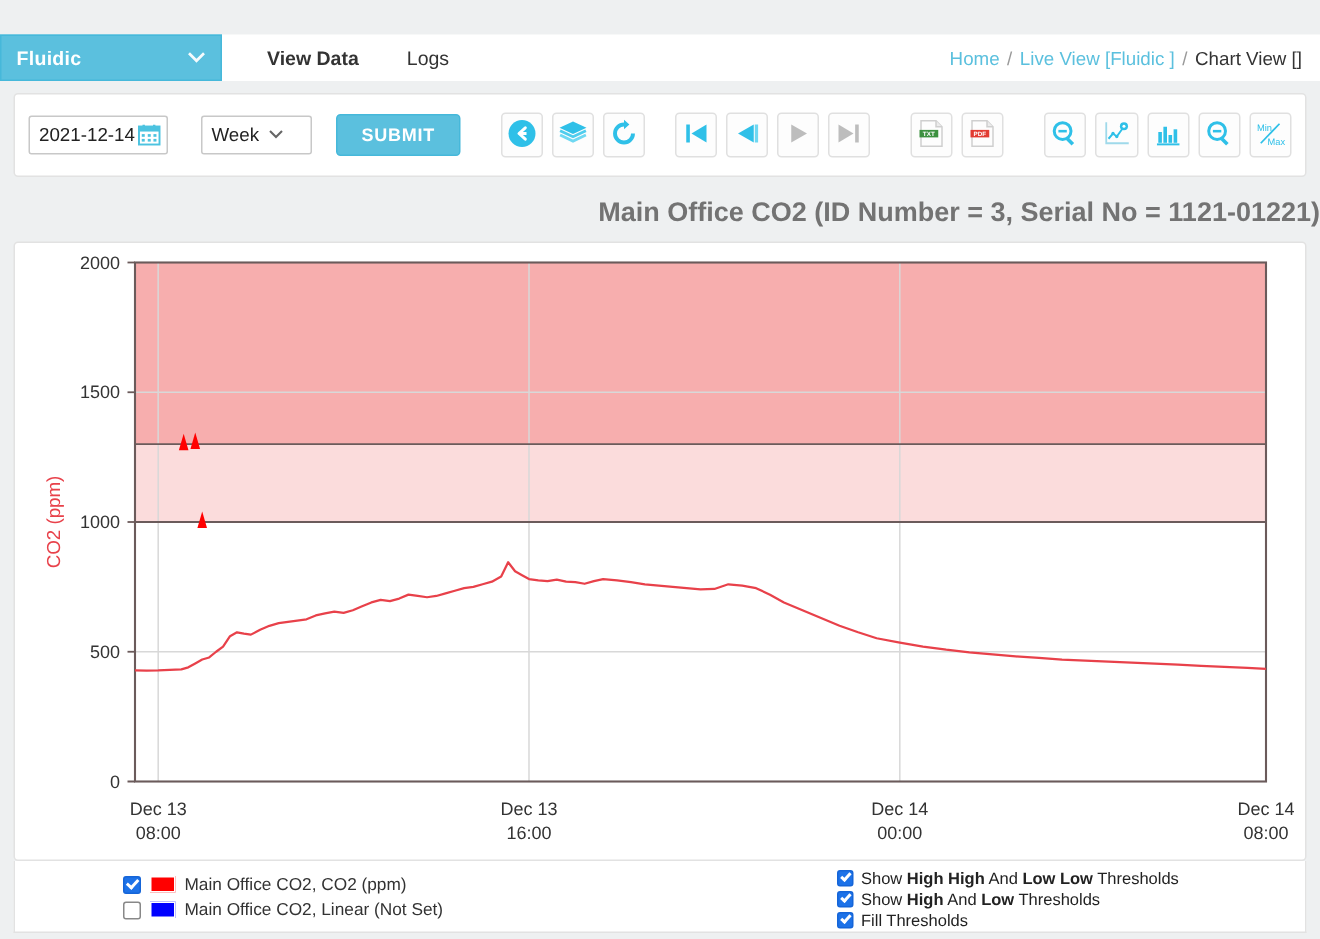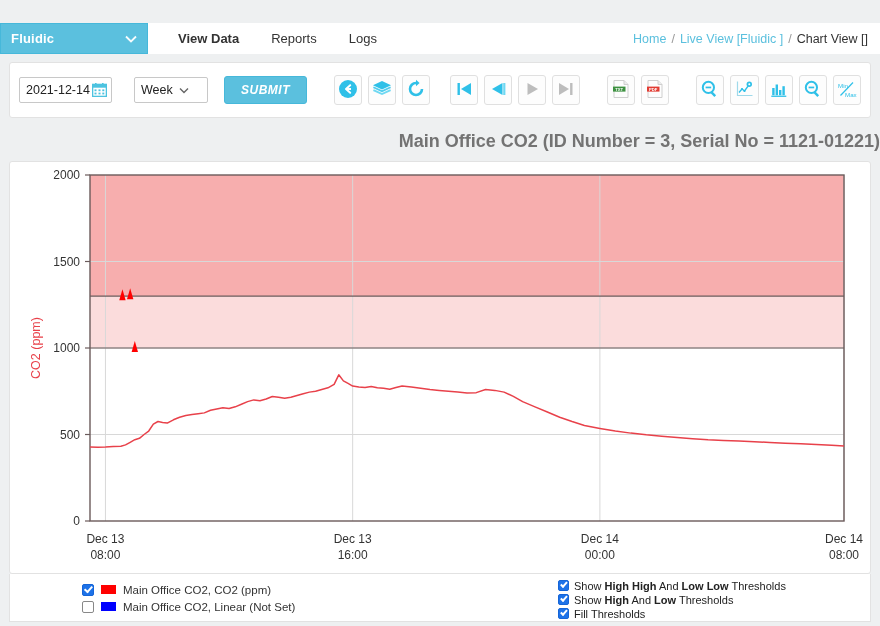--- a/index.html
+++ b/index.html
@@ -100,21 +100,21 @@
     background: #5bc0de;
     border: 1px solid #46b8da;
     color: #fff;
     font-weight: bold;
     font-size: 12px;
     letter-spacing: .5px;
     border-radius: 3px;
     padding: 0 16px;
     margin-left: 10px;
     cursor: pointer;
-    display:flex; align-items:center;font-style:italic;
+    display:flex; align-items:center;
   }
   .tbtn {
     width: 30px; height: 30px;
     background: #fdfdfd;
     border: 1px solid #e0e0e0;
     border-radius: 3px;
     display: flex; align-items: center; justify-content: center;
     cursor: pointer;
   }
   .tbtn.disabled { cursor: default; }
@@ -201,21 +201,20 @@
   <div id="brand-select">
     <span>Fluidic</span>
     <span class="caret">
       <svg width="12" height="8" viewBox="0 0 12 8">
           <path d="M1 1.5 L6 6.5 L11 1.5" stroke="#ffffff" stroke-width="1.8" fill="none"></path>
         </svg>
     </span>
   </div>
   <div id="nav-left">
     <a class="navlink active">View Data</a>
-    <a class="navlink">Reports</a>
     <a class="navlink">Logs</a>
   </div>
   <div id="breadcrumb">
     <span class="crumb">Home</span>
     <span class="sep">/</span>
     <span class="crumb">Live View [Fluidic ]</span>
     <span class="sep">/</span>
     <span class="crumb current">Chart View []</span>
   </div>
 </div>

